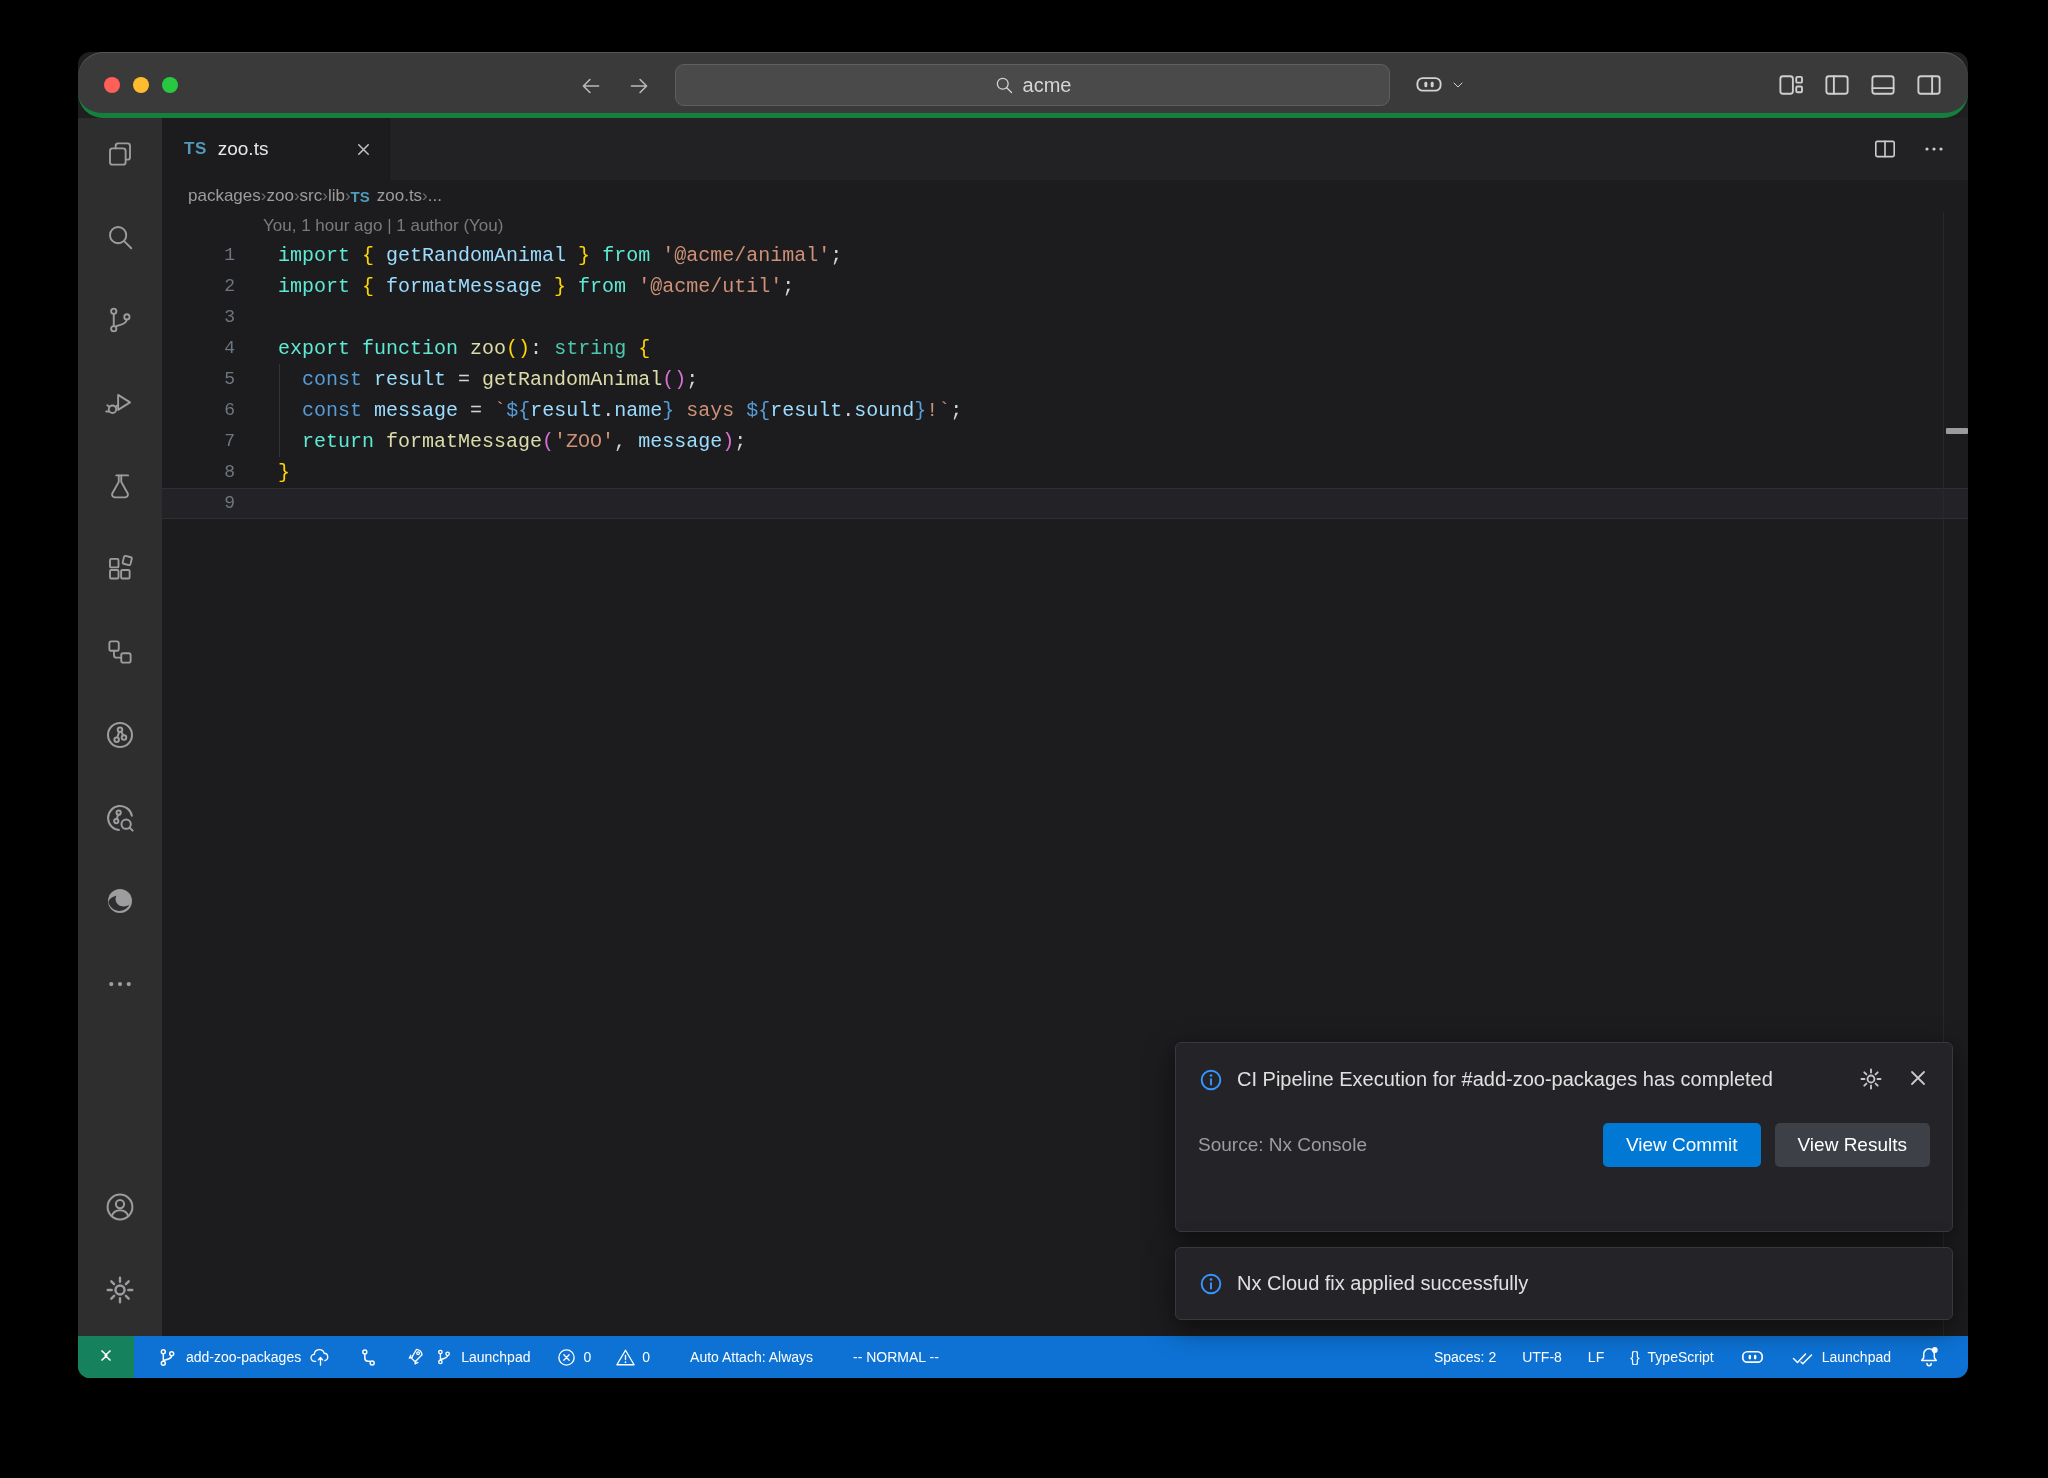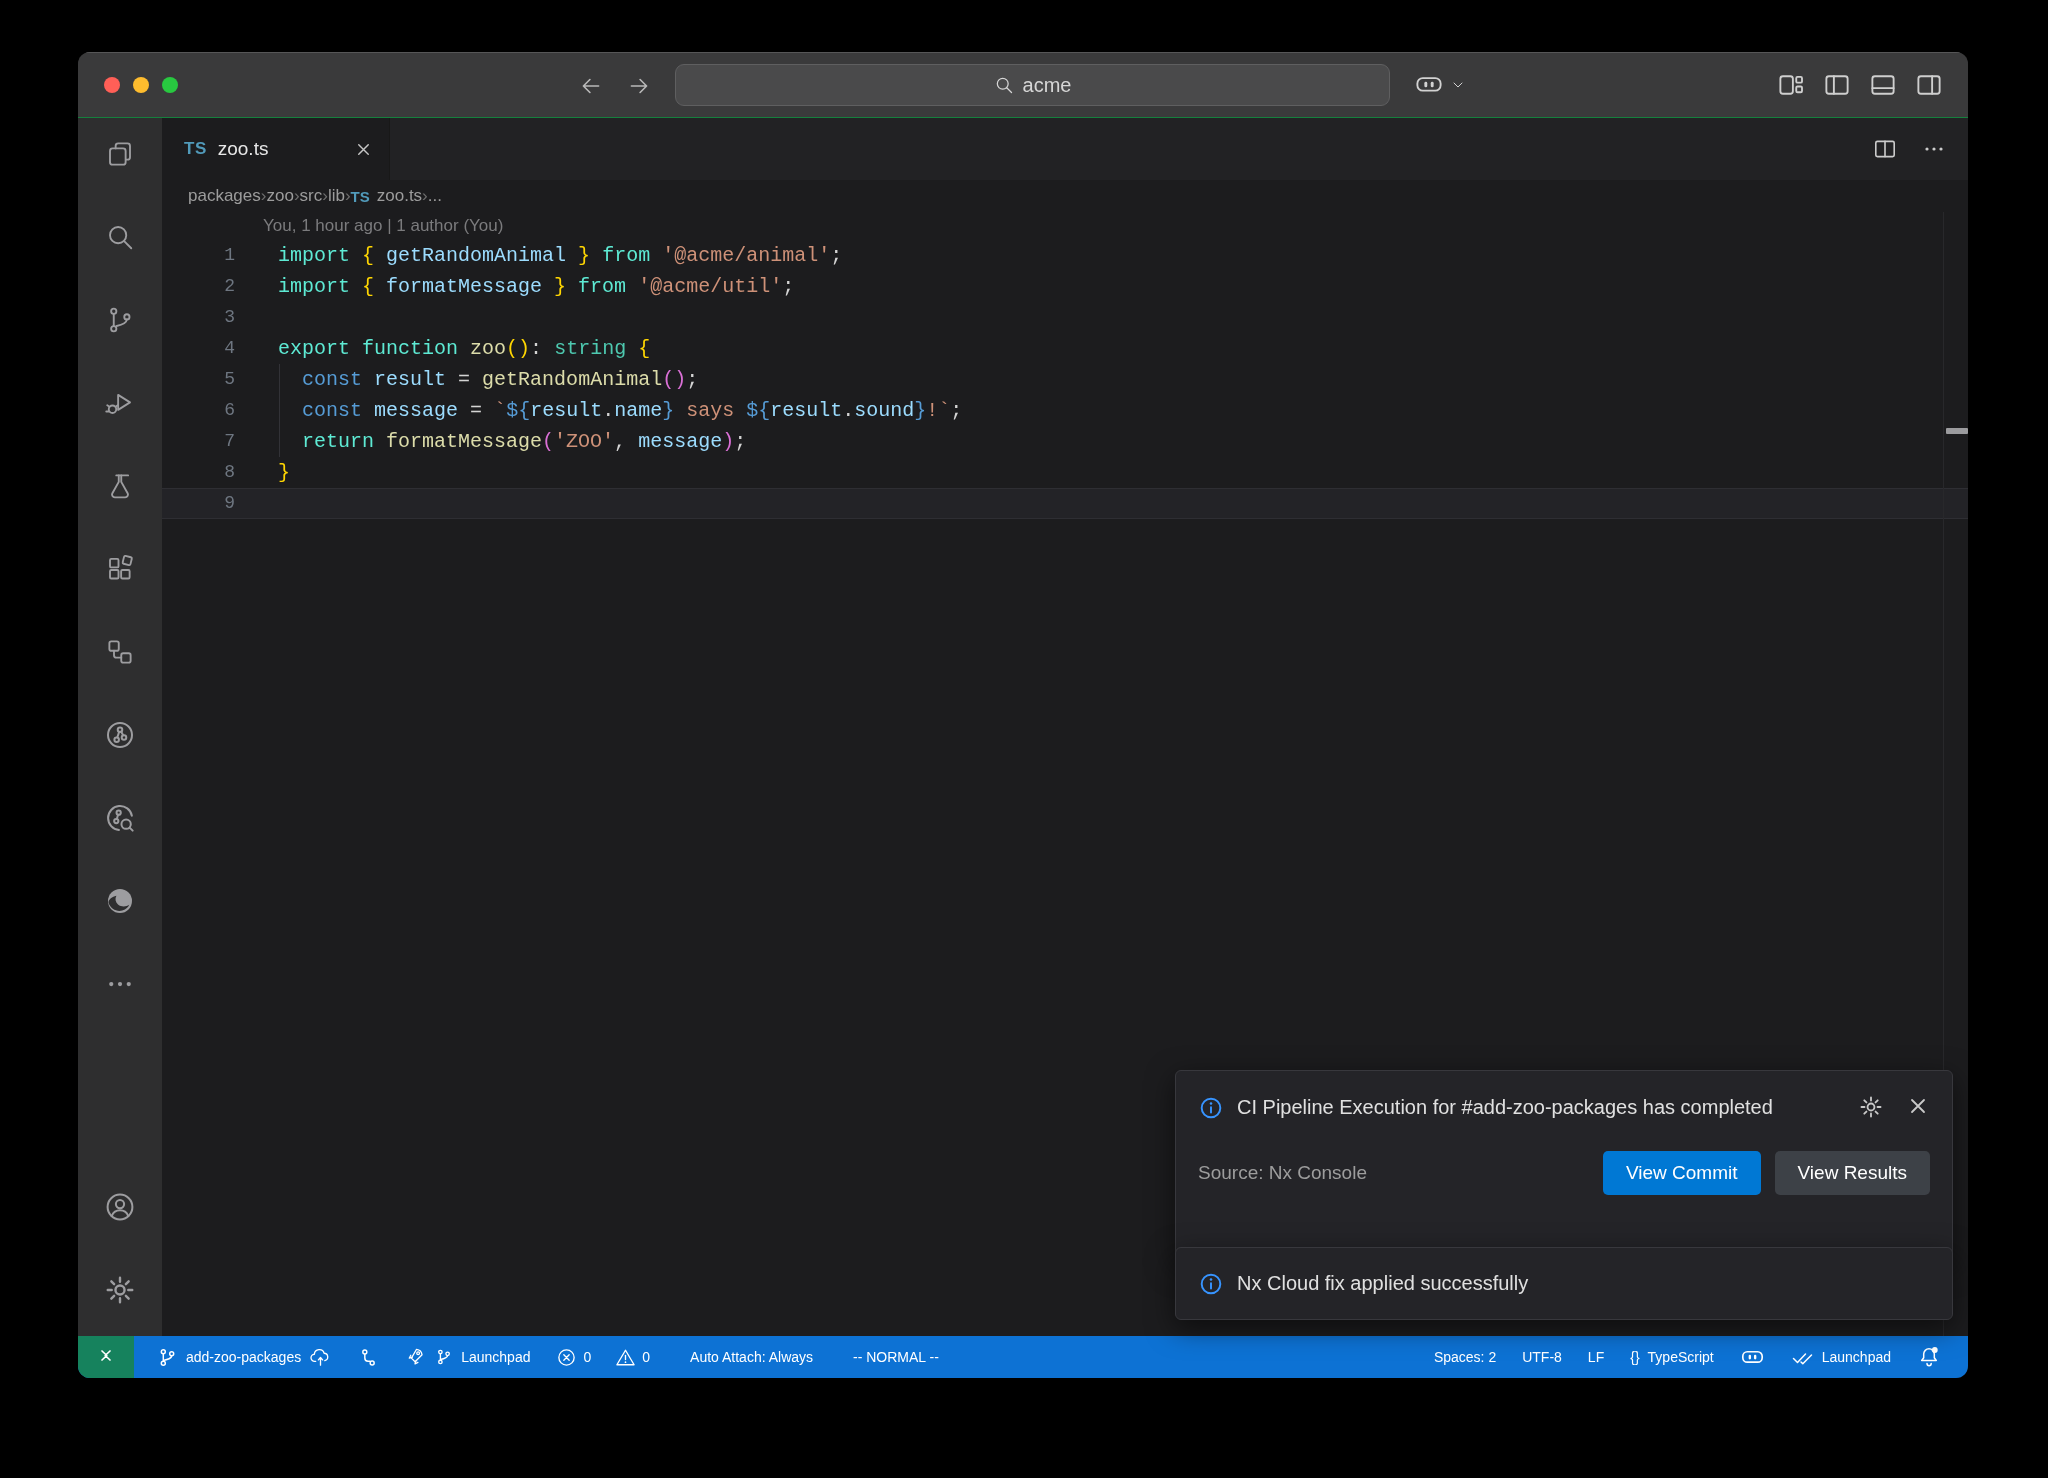--- a/index.html
+++ b/index.html
@@ -6,22 +6,22 @@
     font-family:"Liberation Sans",sans-serif;-webkit-font-smoothing:antialiased;}
   *{box-sizing:border-box;}
   svg{display:block;}
   .ic{stroke:currentColor;fill:none;stroke-width:1.5;stroke-linecap:round;stroke-linejoin:round;}
 
   .window{position:absolute;left:78px;top:52px;width:1890px;height:1326px;border-radius:12px;
     background:#1f1f20;overflow:hidden;display:flex;flex-direction:column;
     box-shadow:0 24px 70px rgba(0,0,0,.65);}
 
   
-  .titlebar{flex:0 0 66px;background:#3a3a3b;position:relative;border-bottom:1px solid #15803d;
-    box-shadow:inset 0 1px 0 #565657;}
+  .titlebar{flex:0 0 66px;background:#3a3a3b;position:relative;border-bottom:5px solid #15803d;
+    box-shadow:inset 0 1px 0 #565657;border-radius:25px;}
   .traffic{position:absolute;left:26px;top:25px;display:flex;gap:13px;}
   .light{width:16px;height:16px;border-radius:50%;}
   .l-red{background:#ff5f57}.l-yellow{background:#febc2e}.l-green{background:#28c840}
   .navarrows{position:absolute;left:500px;top:21px;display:flex;gap:22px;color:#b9b9b9;}
   .searchbox{position:absolute;left:597px;top:12px;width:715px;height:42px;background:#4a4a4b;
     border:1px solid #5f5f60;border-radius:9px;display:flex;align-items:center;justify-content:center;
     gap:9px;color:#d6d6d6;font-size:20px;}
   .copilot-tb{position:absolute;left:1336px;top:18px;display:flex;align-items:center;gap:6px;color:#d2d2d2;}
   .layouts{position:absolute;right:24px;top:18px;display:flex;gap:16px;color:#cfcfcf;}
 
@@ -57,21 +57,21 @@
   .tk-kw{color:#5eead4}.tk-kwb{color:#569CD6}.tk-gold{color:#FFD602}.tk-paren{color:#DA70D6}
   .tk-func{color:#DCDCAA}.tk-var{color:#9CDCFE}.tk-type{color:#4EC9B0}.tk-str{color:#CE9178}
   .tk-tmpl{color:#569CD6}.tk-pl{color:#D4D4D4}
   .indent-guide{position:absolute;left:117px;top:152px;height:93px;width:1px;background:#323237;}
   .scroll-sep{position:absolute;left:1781px;top:94px;bottom:0;width:1px;background:#28282b;}
   .ruler-mark{position:absolute;left:1784px;top:310px;width:22px;height:6px;background:#9b9b9e;border-radius:1px;}
 
   
   .notif{position:absolute;left:1097px;width:778px;background:#242428;border:1px solid #38383d;
     border-radius:6px;box-shadow:0 8px 28px rgba(0,0,0,.55);color:#e0e0e0;font-size:20px;z-index:5;}
-  .notif1{top:990px;height:190px;padding:18px 22px;margin-top:28px;}
+  .notif1{top:990px;height:190px;padding:18px 22px;}
   .n1-head{display:flex;gap:13px;align-items:flex-start;}
   .n1-msg{width:575px;line-height:37px;}
   .n1-icons{margin-left:auto;display:flex;gap:22px;color:#c9c9c9;padding-top:5px;}
   .n1-foot{display:flex;align-items:center;margin-top:25px;}
   .n1-src{color:#9d9d9d;font-size:19px;}
   .n1-btns{margin-left:auto;display:flex;gap:14px;}
   .btn{height:44px;padding:0 23px;border-radius:5px;display:flex;align-items:center;font-size:19px;color:#fff;}
   .btn.primary{background:#0078d4;}
   .btn.secondary{background:#3d4147;}
   .notif2{top:1195px;height:73px;display:flex;align-items:center;padding:0 22px;gap:13px;}

